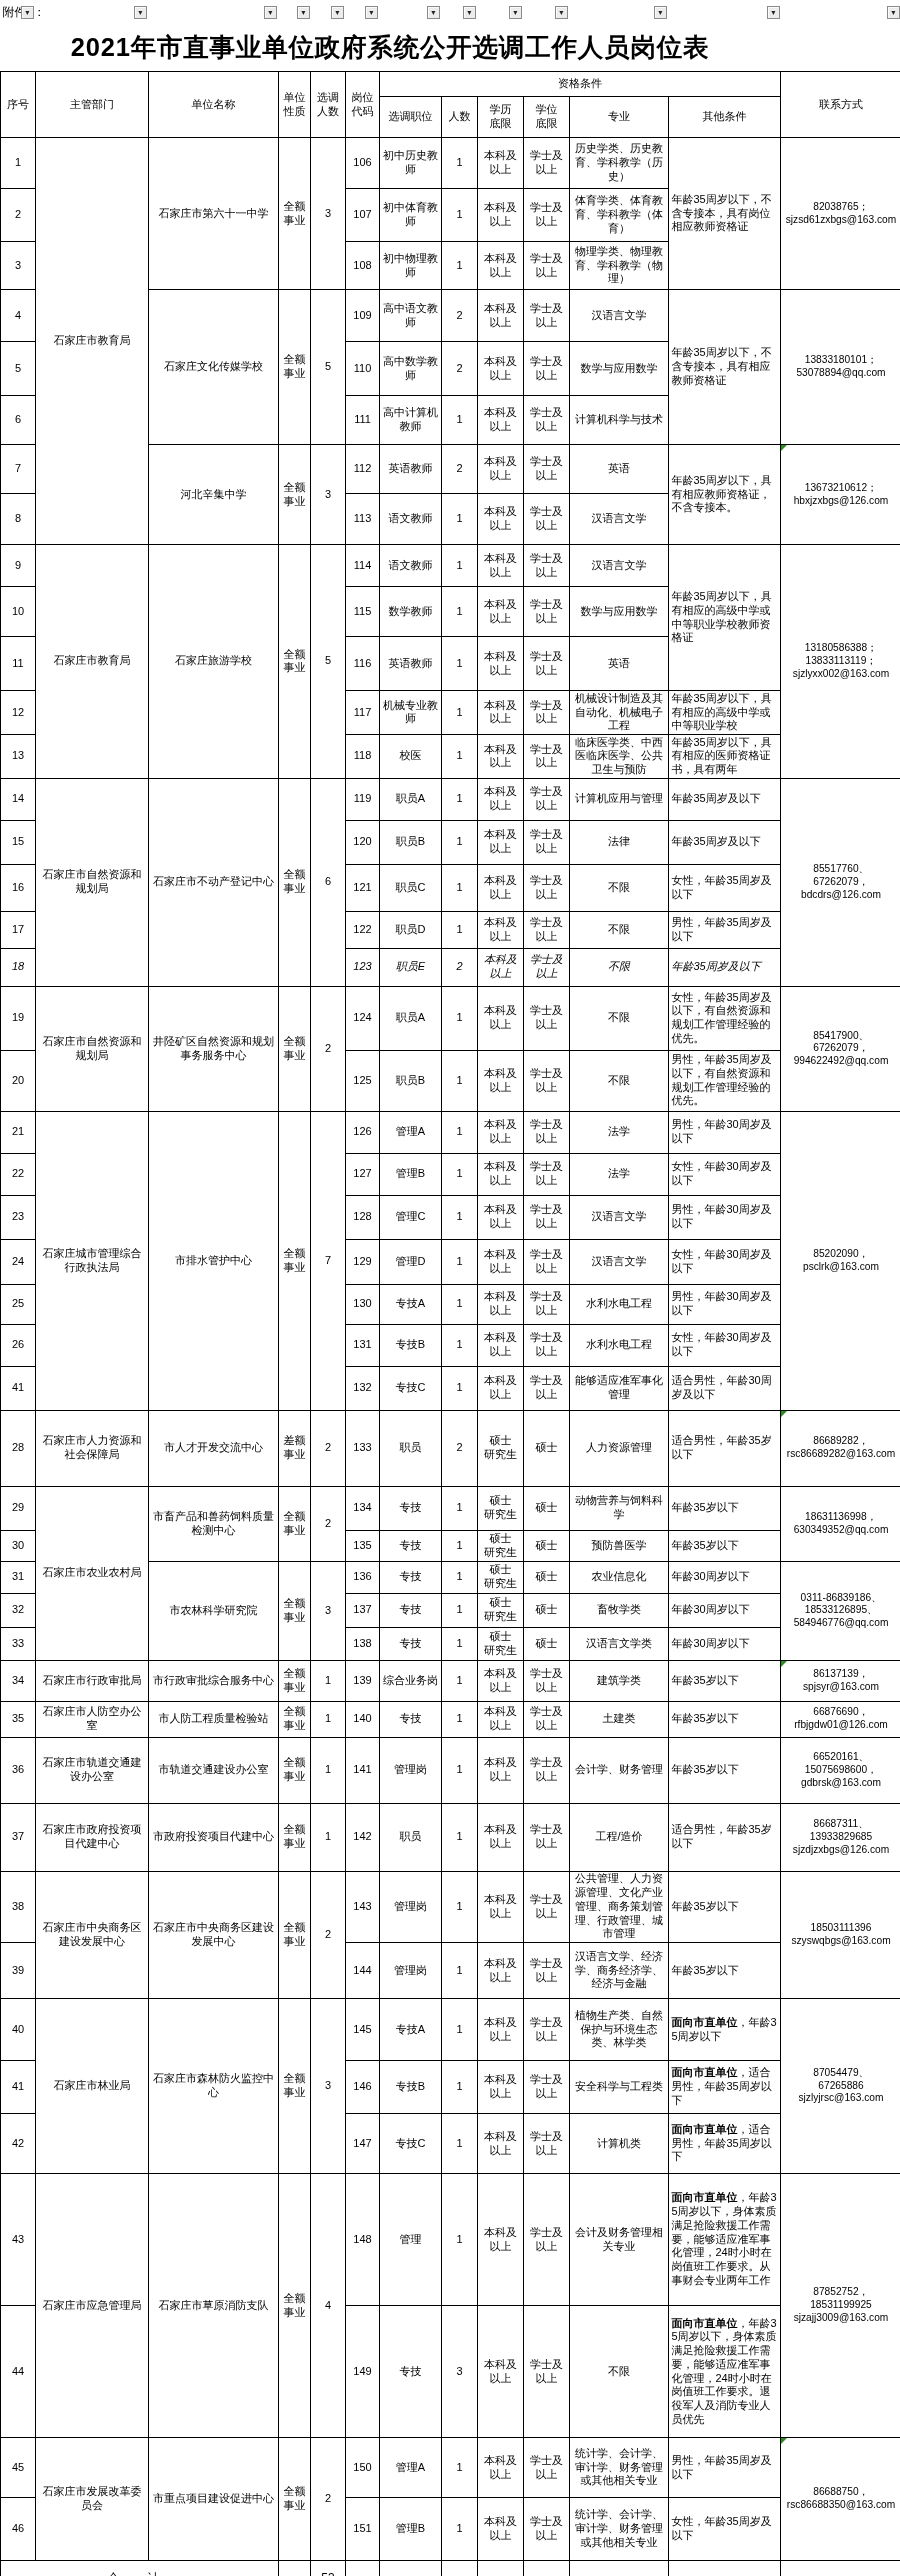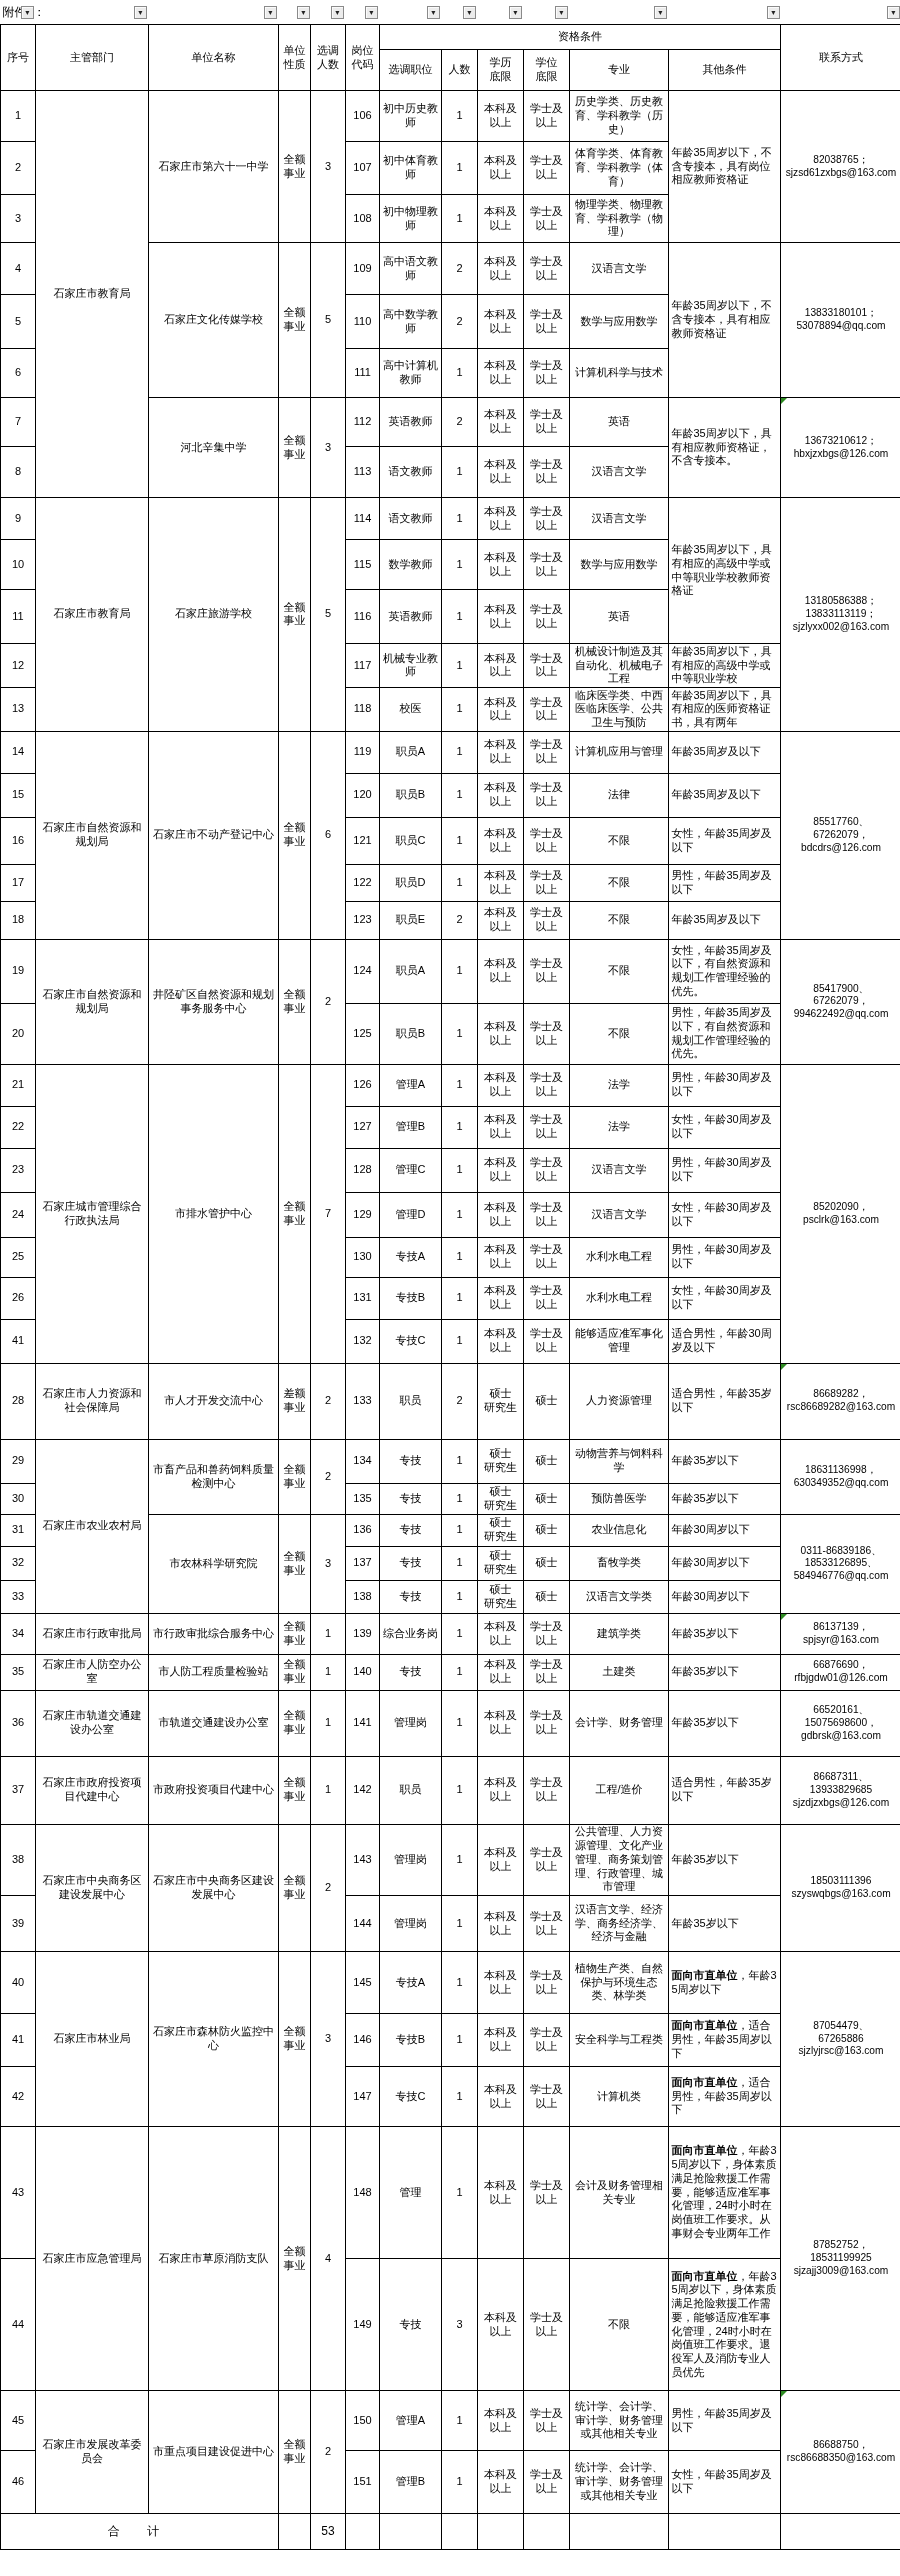--- a/index.html
+++ b/index.html
@@ -48,20 +48,23 @@
       <div class="flt-btn" style="left: 365px;">▼</div>
       <div class="flt-btn" style="left: 427px;">▼</div>
       <div class="flt-btn" style="left: 463px;">▼</div>
       <div class="flt-btn" style="left: 509px;">▼</div>
       <div class="flt-btn" style="left: 555px;">▼</div>
       <div class="flt-btn" style="left: 654px;">▼</div>
       <div class="flt-btn" style="left: 767px;">▼</div>
       <div class="flt-btn" style="left: 887px;">▼</div>
     </div>
 
+  <div id="title-band">
+    <div id="page-title">2021年市直事业单位政府系统公开选调工作人员岗位表</div>
+  </div>
 
   <table>
     <colgroup id="cols">
         <col style="width: 35px;">
         <col style="width: 113px;">
         <col style="width: 130px;">
         <col style="width: 32px;">
         <col style="width: 35px;">
         <col style="width: 34px;">
         <col style="width: 62px;">
@@ -323,21 +326,21 @@
           <td>122</td>
           <td>职员D</td>
           <td>1</td>
           <td class="pre">本科及
 以上</td>
           <td class="pre">学士及
 以上</td>
           <td>不限</td>
           <td class="other">男性，年龄35周岁及以下</td>
         </tr>
-        <tr style="height: 38px;">
+        <tr style="height: 38px; font-style: italic;">
           <td>18</td>
           <td>123</td>
           <td>职员E</td>
           <td>2</td>
           <td class="pre">本科及
 以上</td>
           <td class="pre">学士及
 以上</td>
           <td>不限</td>
           <td class="other">年龄35周岁及以下</td>

